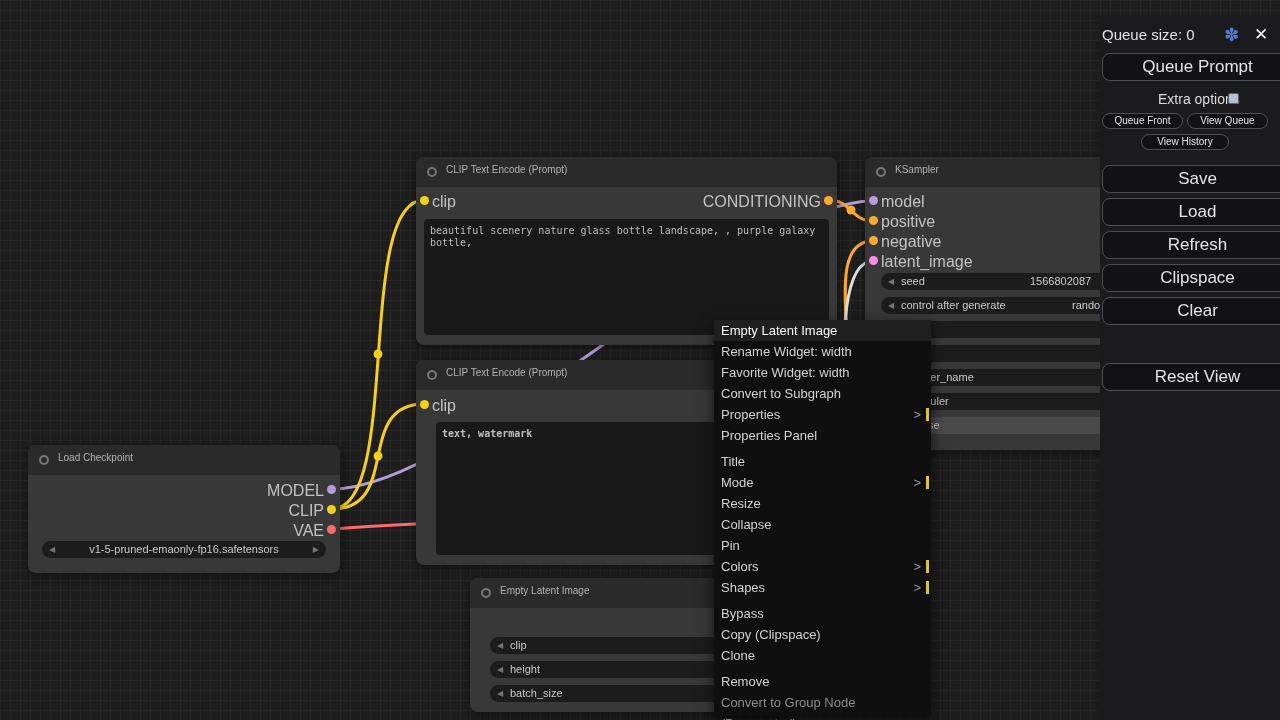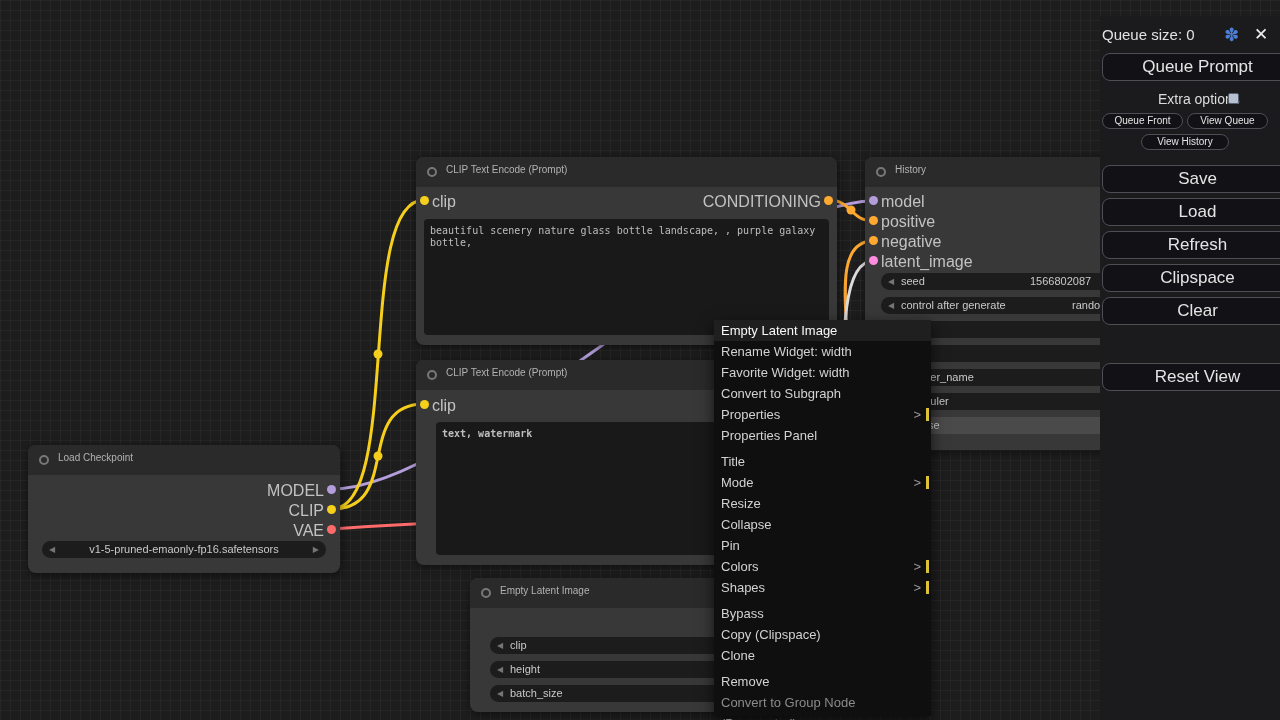--- a/index.html
+++ b/index.html
@@ -152,21 +152,21 @@
       <span class="t">CLIP Text Encode (Prompt)</span>
     </div>
     <span class="dot in c-clip" style="top:40px;"></span>
     <div class="slot left" style="top:37px;">clip</div>
     <div class="textwidget" style="left:20px;top:62px;width:405px;height:133px;font-weight:bold;">text, watermark</div>
   </div>
 
   <div class="node" style="left:865px;top:157px;width:310px;height:293px;">
     <div class="node-title">
       <span class="collapse-dot"></span>
-      <span class="t">History</span>
+      <span class="t">KSampler</span>
     </div>
     <span class="dot in c-model" style="top:39px;"></span>
     <div class="slot left" style="top:36px;">model</div>
     <span class="dot in c-cond" style="top:59px;"></span>
     <div class="slot left" style="top:56px;">positive</div>
     <span class="dot in c-cond" style="top:79px;"></span>
     <div class="slot left" style="top:76px;">negative</div>
     <span class="dot in c-latent" style="top:99px;"></span>
     <div class="slot left" style="top:96px;">latent_image</div>
 

